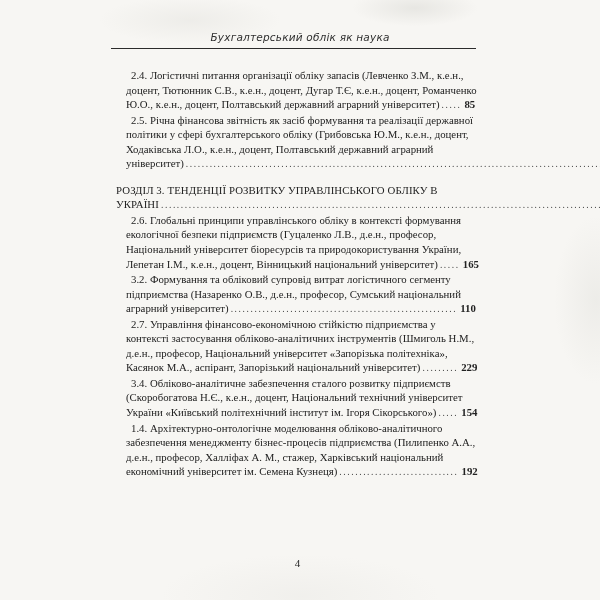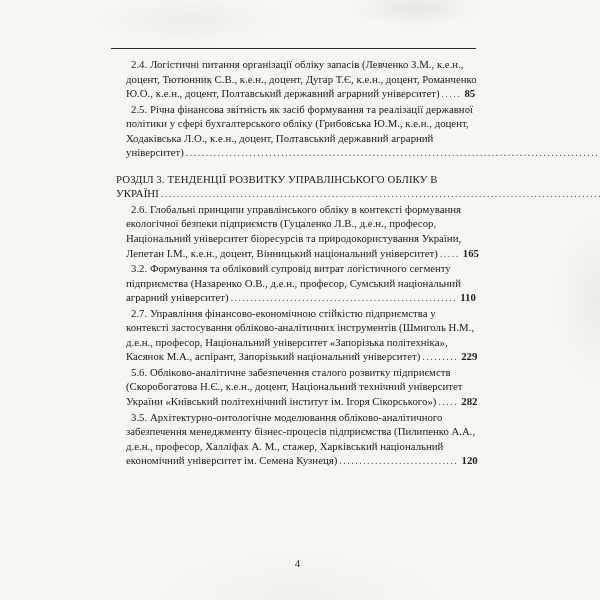--- a/index.html
+++ b/index.html
@@ -29,21 +29,21 @@
   }
   .head-rule {
     position: absolute;
     top: 48px; left: 111px; width: 365px;
     border: none;
     border-top: 1.4px solid #2b2b2b;
     margin: 0;
   }
   .content {
     position: absolute;
-    top: 57px; left: 126px; width: 353px;
+    top: 68px; left: 126px; width: 353px;
     font-size: 10.8px;
     line-height: 14.55px;
     text-align: left;
   }
   .toc-line { text-indent: 5px; }
   .toc-line .dots {
     font-size: 9.5px;
     letter-spacing: 1.6px;
     color: #3a3a3a;
     margin-left: 2px;
@@ -66,20 +66,21 @@
     text-align: center;
     font-size: 11px;
     color: #2a2a2a;
   }
 </style>
 </head>
 <body>
 
 <div class="page">
 
+  <div class="running-head">Бухгалтерський облік як наука</div>
   <hr class="head-rule">
 
   <div class="content">
 
     <div class="toc-line">
       <span>2.4. Логістичні питання організації обліку запасів (Левченко З.М., к.е.н., доцент, Тютюнник С.В., к.е.н., доцент, Дугар Т.Є, к.е.н., доцент, Романченко Ю.О., к.е.н., доцент, Полтавський державний аграрний університет)</span><span class="dots">.....</span><span class="pg">85</span>
     </div>
 
     <div class="toc-line">
       <span>2.5. Річна фінансова звітність як засіб формування та реалізації державної політики у сфері бухгалтерського обліку (Грибовська Ю.М., к.е.н., доцент, Ходаківська Л.О., к.е.н., доцент, Полтавський державний аграрний університет)</span><span class="dots">................................................................................................................................................................................................................................................................................................................................................................................................................</span>
@@ -95,24 +96,24 @@
 
     <div class="toc-line">
       <span>3.2. Формування та обліковий супровід витрат логістичного сегменту підприємства (Назаренко О.В., д.е.н., професор, Сумський національний аграрний університет)</span><span class="dots">.........................................................</span><span class="pg">110</span>
     </div>
 
     <div class="toc-line">
       <span>2.7. Управління фінансово-економічною стійкістю підприємства у контексті застосування обліково-аналітичних інструментів (Шмиголь Н.М., д.е.н., професор, Національний університет «Запорізька політехніка», Касянок М.А., аспірант, Запорізький національний університет)</span><span class="dots">.........</span><span class="pg">229</span>
     </div>
 
     <div class="toc-line">
-      <span>5.6. Обліково-аналітичне забезпечення сталого розвитку підприємств (Скоробогатова Н.Є., к.е.н., доцент, Національний технічний університет України «Київський політехнічний інститут ім. Ігоря Сікорського»)</span><span class="dots">.....</span><span class="pg">282</span>
+      <span>3.4. Обліково-аналітичне забезпечення сталого розвитку підприємств (Скоробогатова Н.Є., к.е.н., доцент, Національний технічний університет України «Київський політехнічний інститут ім. Ігоря Сікорського»)</span><span class="dots">.....</span><span class="pg">154</span>
     </div>
 
     <div class="toc-line">
-      <span>3.5. Архітектурно-онтологічне моделювання обліково-аналітичного забезпечення менеджменту бізнес-процесів підприємства (Пилипенко А.А., д.е.н., професор, Халліфах А. М., стажер, Харківський національний економічний університет ім. Семена Кузнеця)</span><span class="dots">..............................</span><span class="pg">120</span>
+      <span>1.4. Архітектурно-онтологічне моделювання обліково-аналітичного забезпечення менеджменту бізнес-процесів підприємства (Пилипенко А.А., д.е.н., професор, Халліфах А. М., стажер, Харківський національний економічний університет ім. Семена Кузнеця)</span><span class="dots">..............................</span><span class="pg">192</span>
     </div>
 
   </div>
 
   <div class="footer-page">4</div>
 
 </div>
 
 </body></html>

